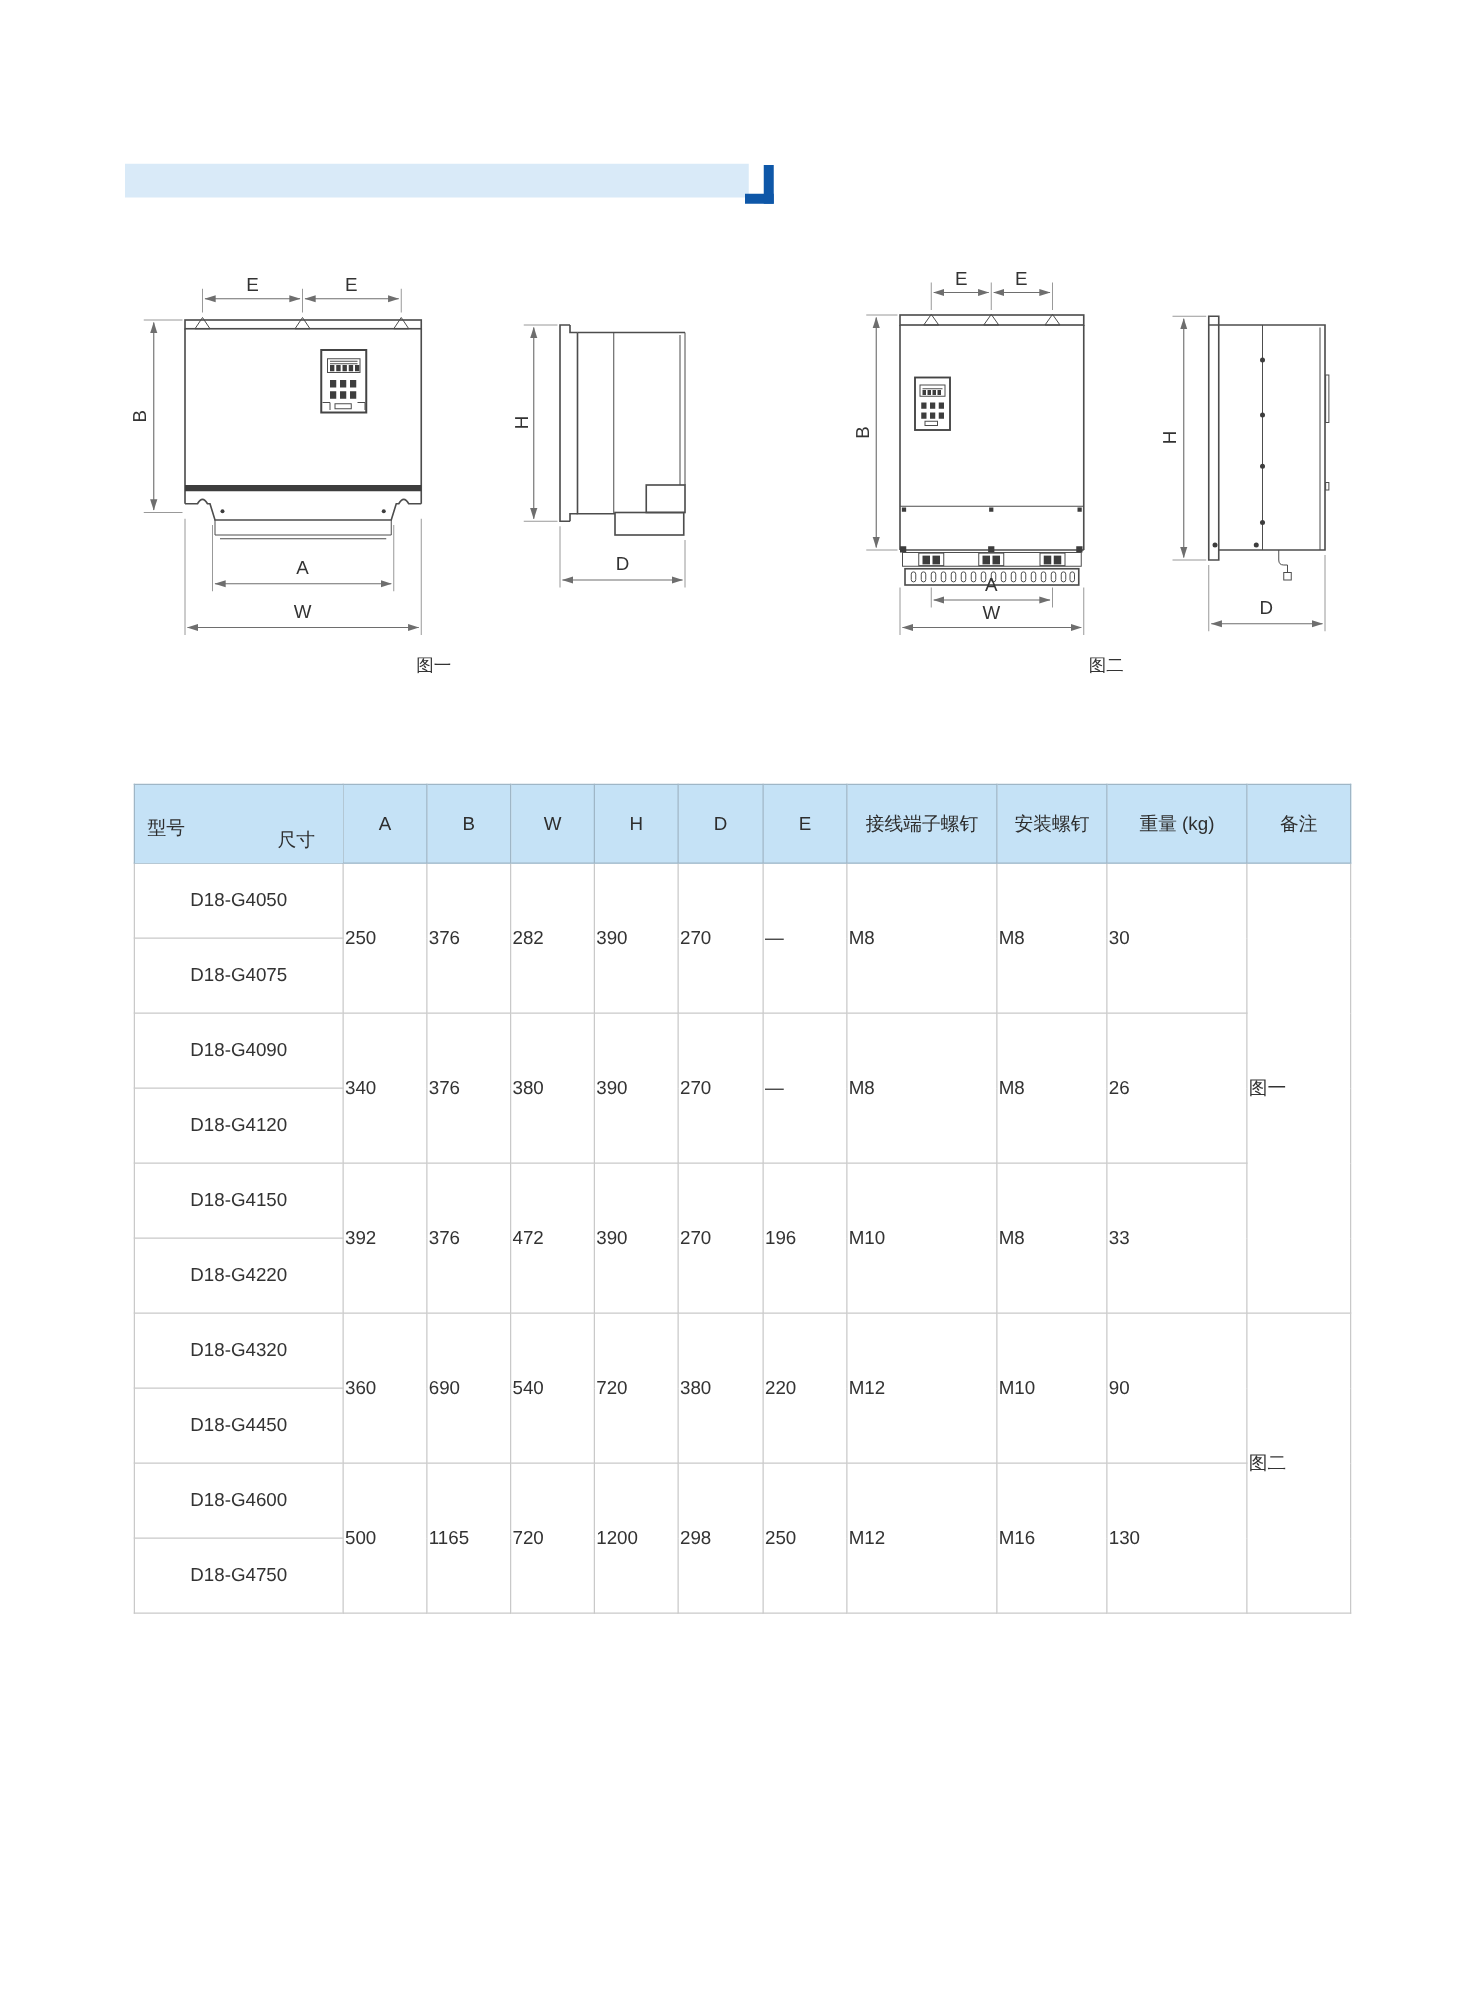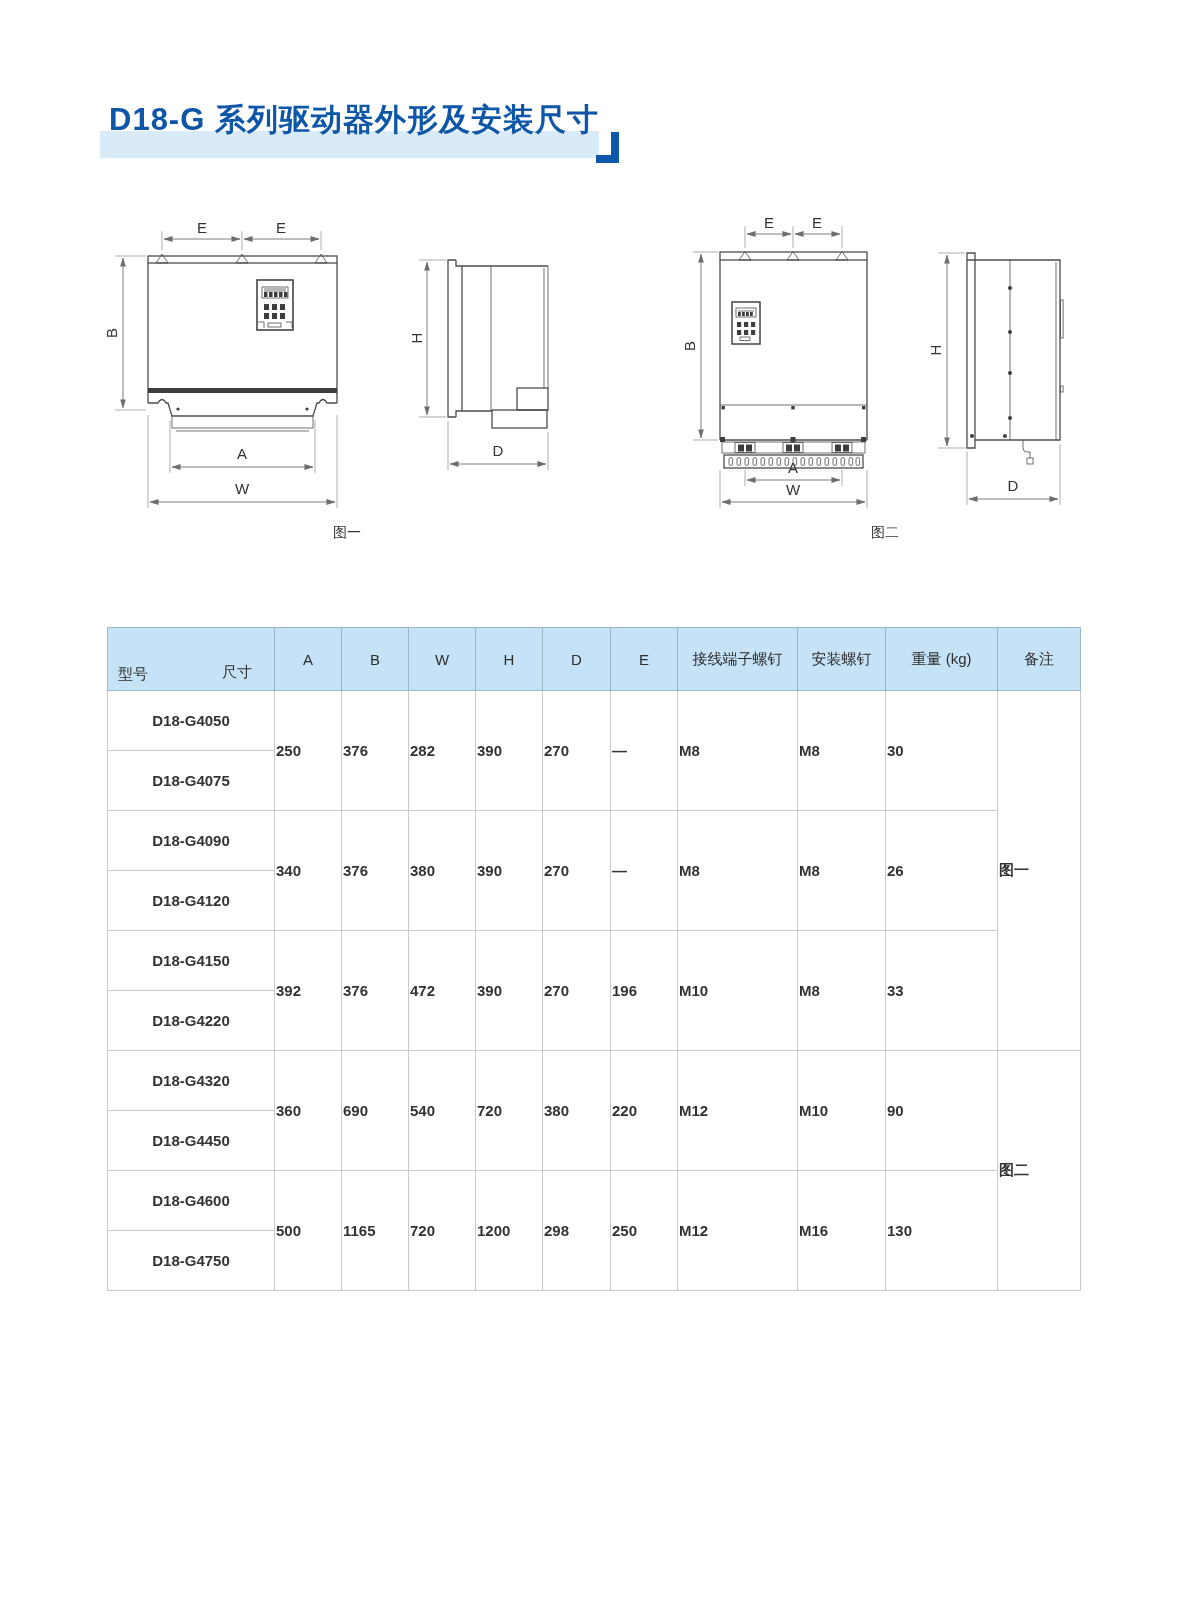--- a/index.html
+++ b/index.html
@@ -22,37 +22,36 @@
   .ext{stroke:#8a8a8a;stroke-width:0.7;fill:none;}
   .lbl{font-family:"Liberation Sans","DejaVu Sans",sans-serif;font-size:15px;fill:#333;text-anchor:middle;}
   .cap{font-family:"Liberation Sans","DejaVu Sans",sans-serif;font-size:14px;fill:#333;text-anchor:middle;}
 
   
   #spec-table-wrap{position:absolute;left:107px;top:627px;}
   table.spec{border-collapse:collapse;table-layout:fixed;width:963px;
              font-size:15px;color:#333;border:1px solid #adadad;}
   table.spec th{background:#c5e2f6;border:1px solid #9fb6c6;font-weight:normal;
                 height:60px;text-align:center;color:#2e2e2e;}
-  table.spec td{border:1px solid #c9c9c9;height:57px;background:#fff;font-weight:bold;}
+  table.spec td{border:1px solid #c9c9c9;height:57px;background:#fff;}
   td.model{text-align:center;}
   th.corner{position:relative;padding:0;
      background-image:linear-gradient(to bottom right,
        rgba(0,0,0,0) calc(50% - 0.6px), #8296a5 calc(50% - 0.6px),
        #8296a5 calc(50% + 0.6px), rgba(0,0,0,0) calc(50% + 0.6px)),
        linear-gradient(#c5e2f6,#c5e2f6);}
   th.corner .tr{position:absolute;top:7px;right:22px;margin-top:28px;}
-  th.corner .bl{position:absolute;bottom:6px;left:10px;}
+  th.corner .bl{position:absolute;bottom:18px;left:10px;}
 </style>
 </head>
 <body>
 
 <div id="page">
 
   <div id="title-underline"></div>
-  <div id="page-title">D18-G 系列驱动器外形及安装尺寸</div>
   <div id="title-corner"></div>
 
   <svg id="drawings" width="1178" height="575" viewBox="0 0 1178 575">
     <defs>
       <marker id="arr" viewBox="0 0 10 10" refX="9.5" refY="5" markerWidth="10" markerHeight="10" orient="auto-start-reverse">
         <path d="M0,1.8 L10,5 L0,8.2 Z" fill="#6e6e6e"></path>
       </marker>
     </defs>
 
     <g>

